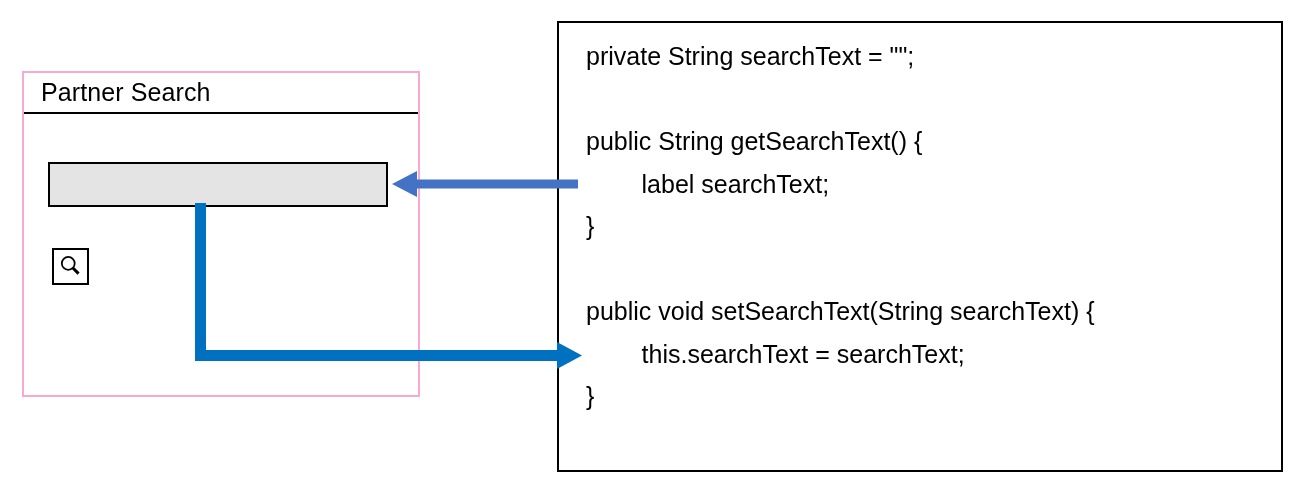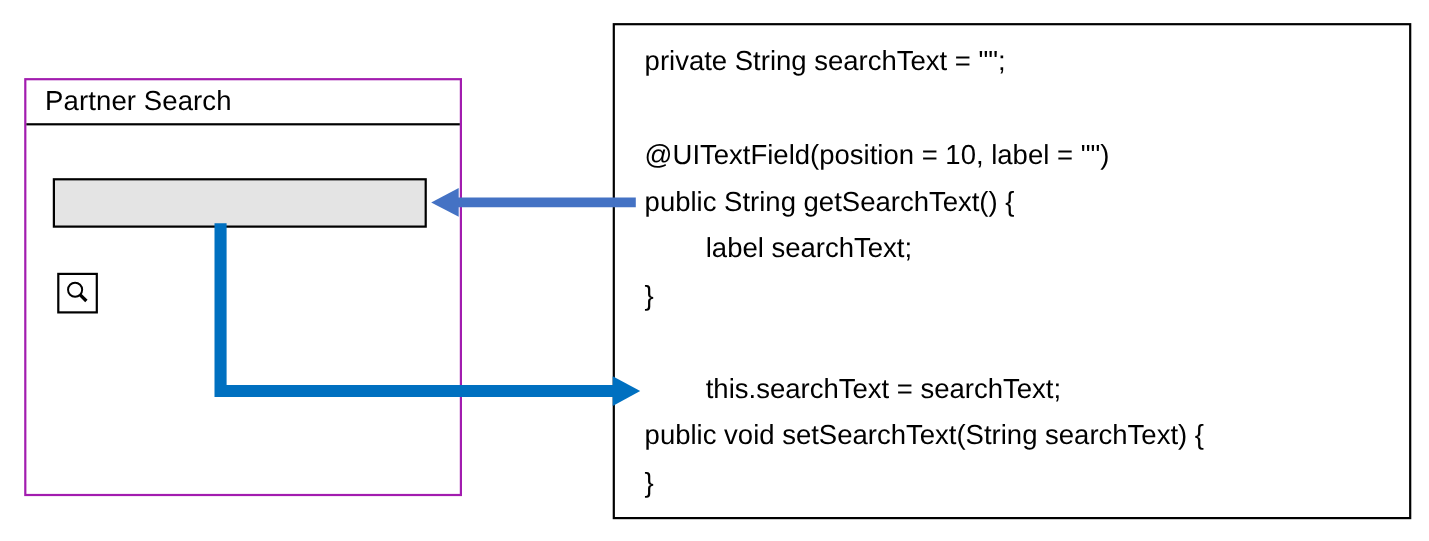--- a/index.html
+++ b/index.html
@@ -15,22 +15,22 @@
     font-family: "Liberation Sans", sans-serif;
     color: #000000;
   }
 
   
   #app-window {
     position: absolute;
     left: 22px;
     top: 71px;
     width: 398px;
-    height: 380px;
-    border: 2px solid #a21caf;
+    height: 326px;
+    border: 2px solid #f9a8d4;
     box-sizing: border-box;
     background: #ffffff;
   }
   #app-titlebar {
     position: absolute;
     left: 0;
     top: 0;
     width: 100%;
     height: 41px;
     border-bottom: 2px solid #000000;
@@ -138,27 +138,26 @@
       </svg>
     </div>
 
   </div>
 </div>
 
 <div id="code-panel">
   <div id="code-lines">
     <div class="code-line">private String searchText = "";</div>
     <div class="code-line blank"></div>
-    <div class="code-line">@UITextField(position = 10, label = "")</div>
     <div class="code-line">public String getSearchText() {</div>
     <div class="code-line">        label searchText;</div>
     <div class="code-line">}</div>
     <div class="code-line blank"></div>
+    <div class="code-line">public void setSearchText(String searchText) {</div>
     <div class="code-line">        this.searchText = searchText;</div>
-    <div class="code-line">public void setSearchText(String searchText) {</div>
     <div class="code-line">}</div>
   </div>
 </div>
 
 <svg id="connector-layer" viewBox="0 0 1299 492">
 
   <g>
     <line x1="578" y1="184" x2="412" y2="184" stroke="#4472C4" stroke-width="9"></line>
     <polygon points="392,184 417,171 417,197" fill="#4472C4"></polygon>
   </g>

